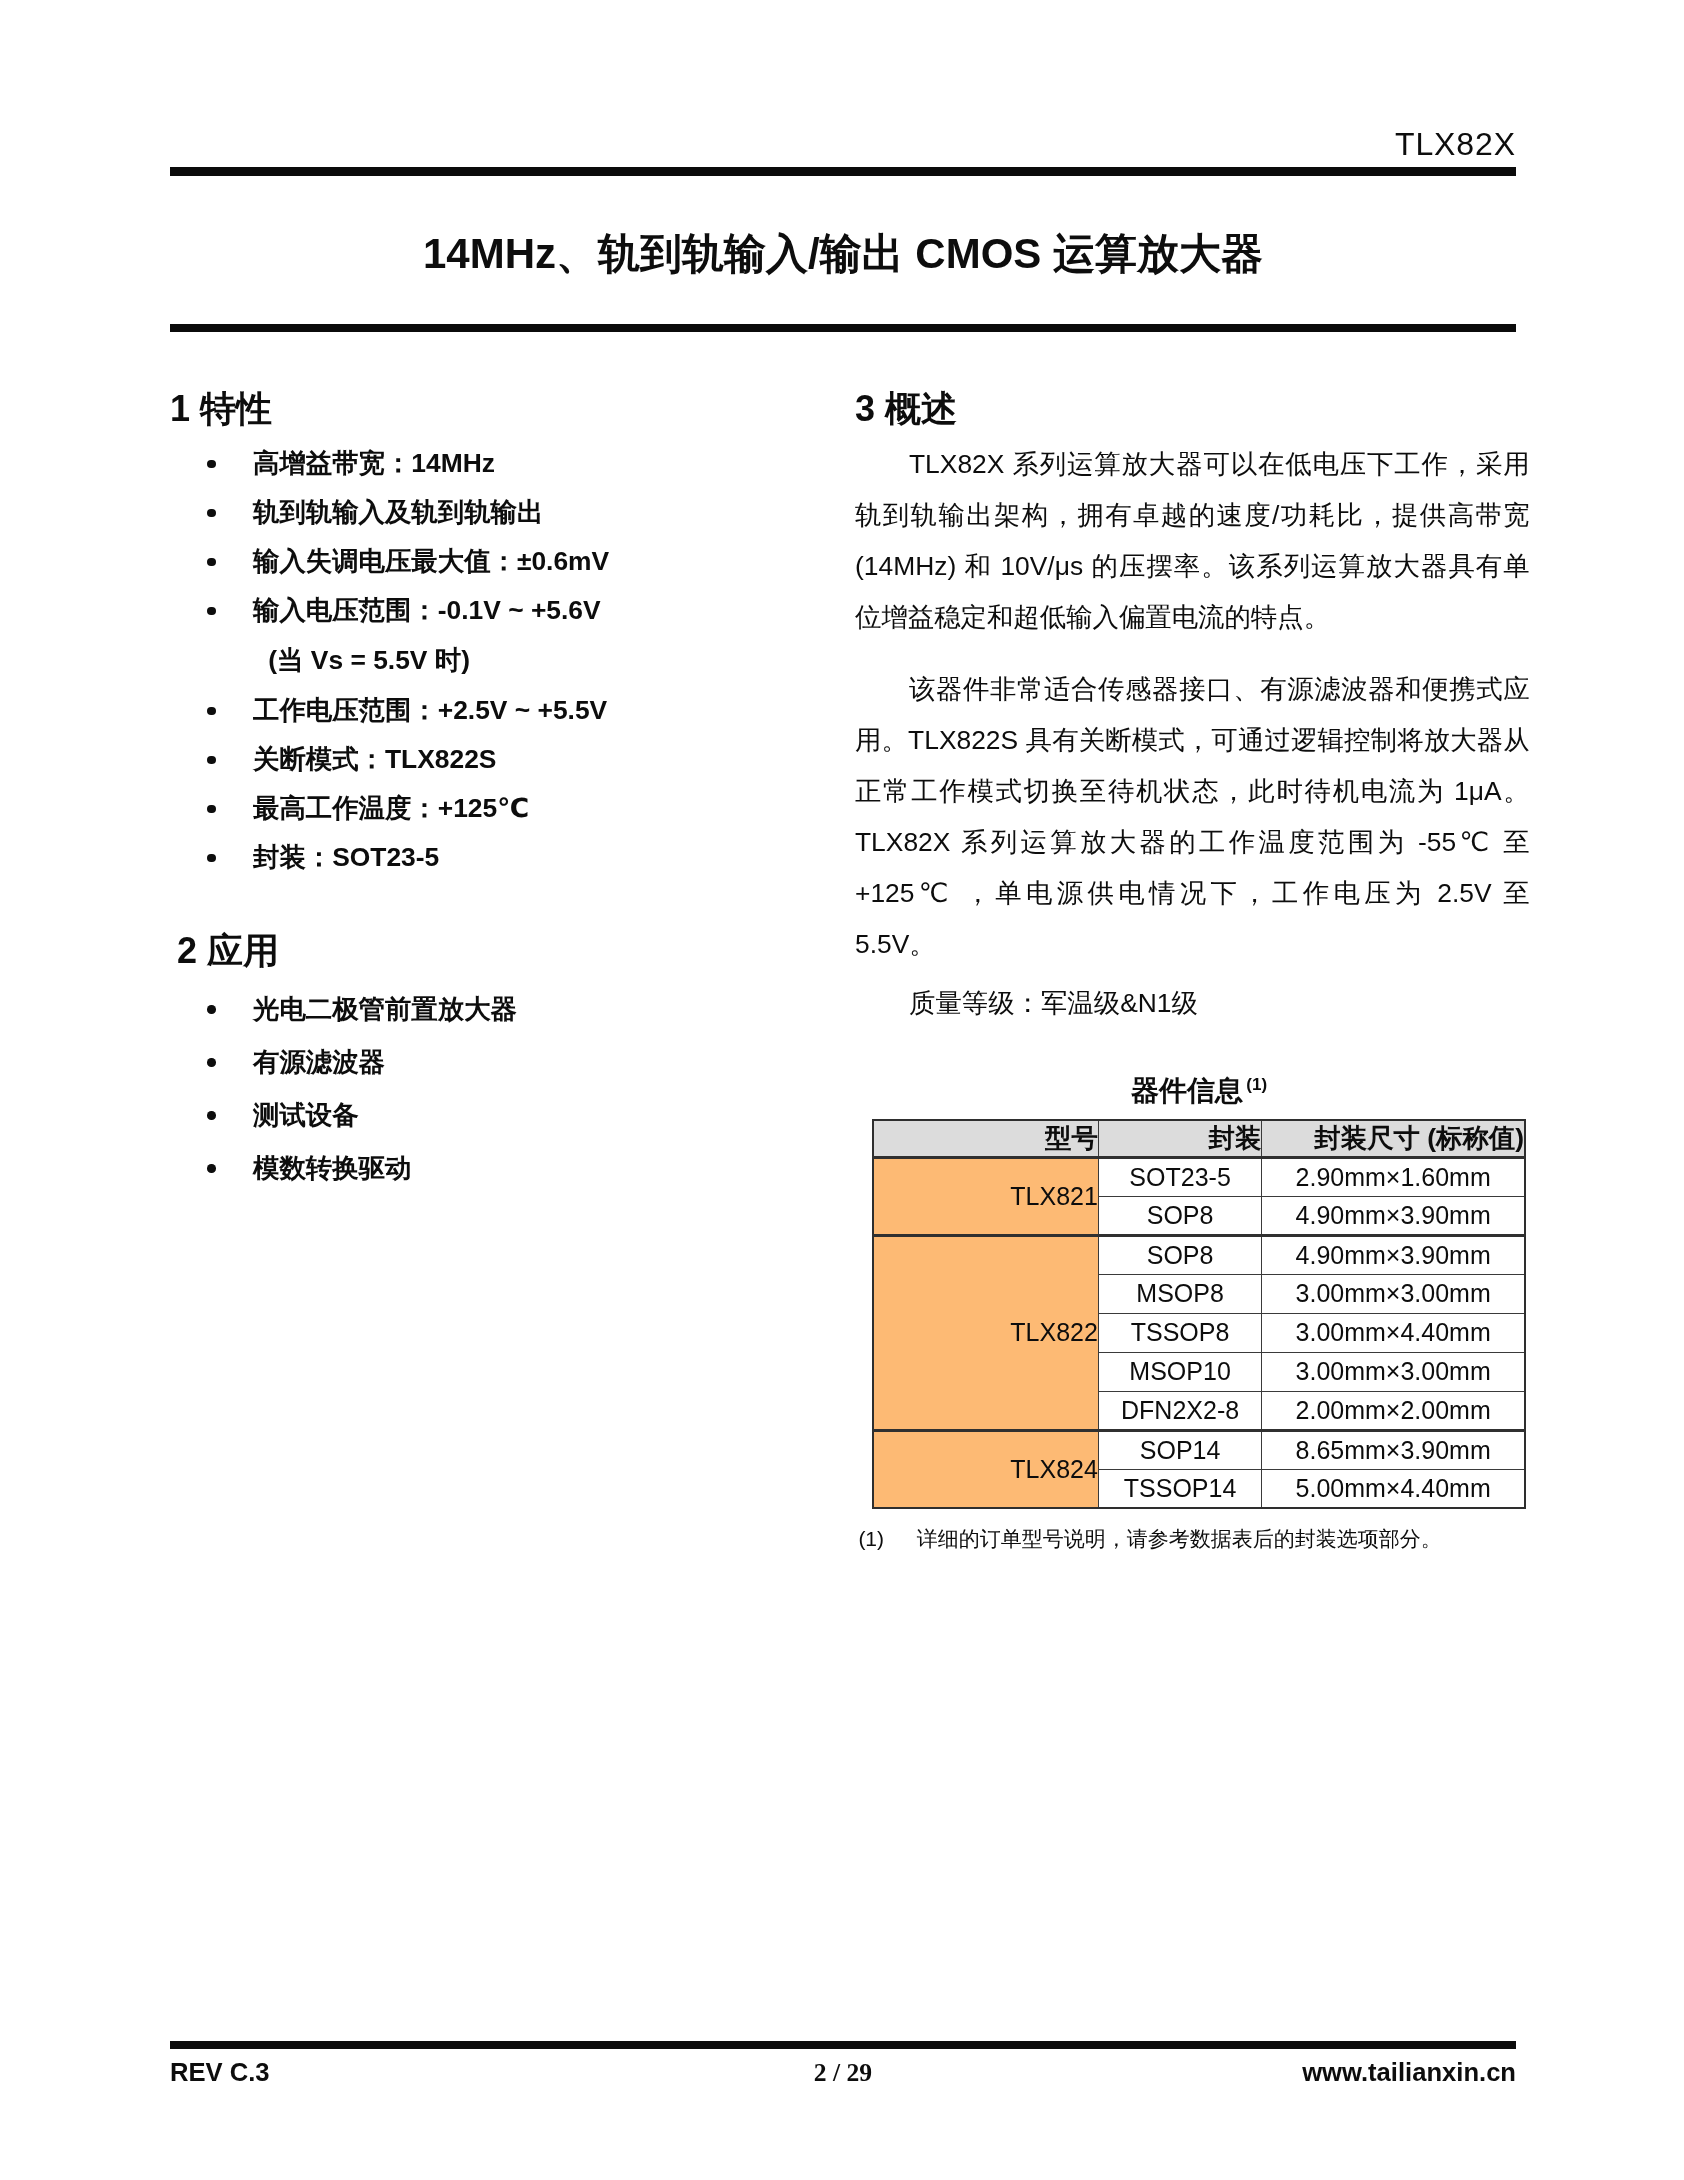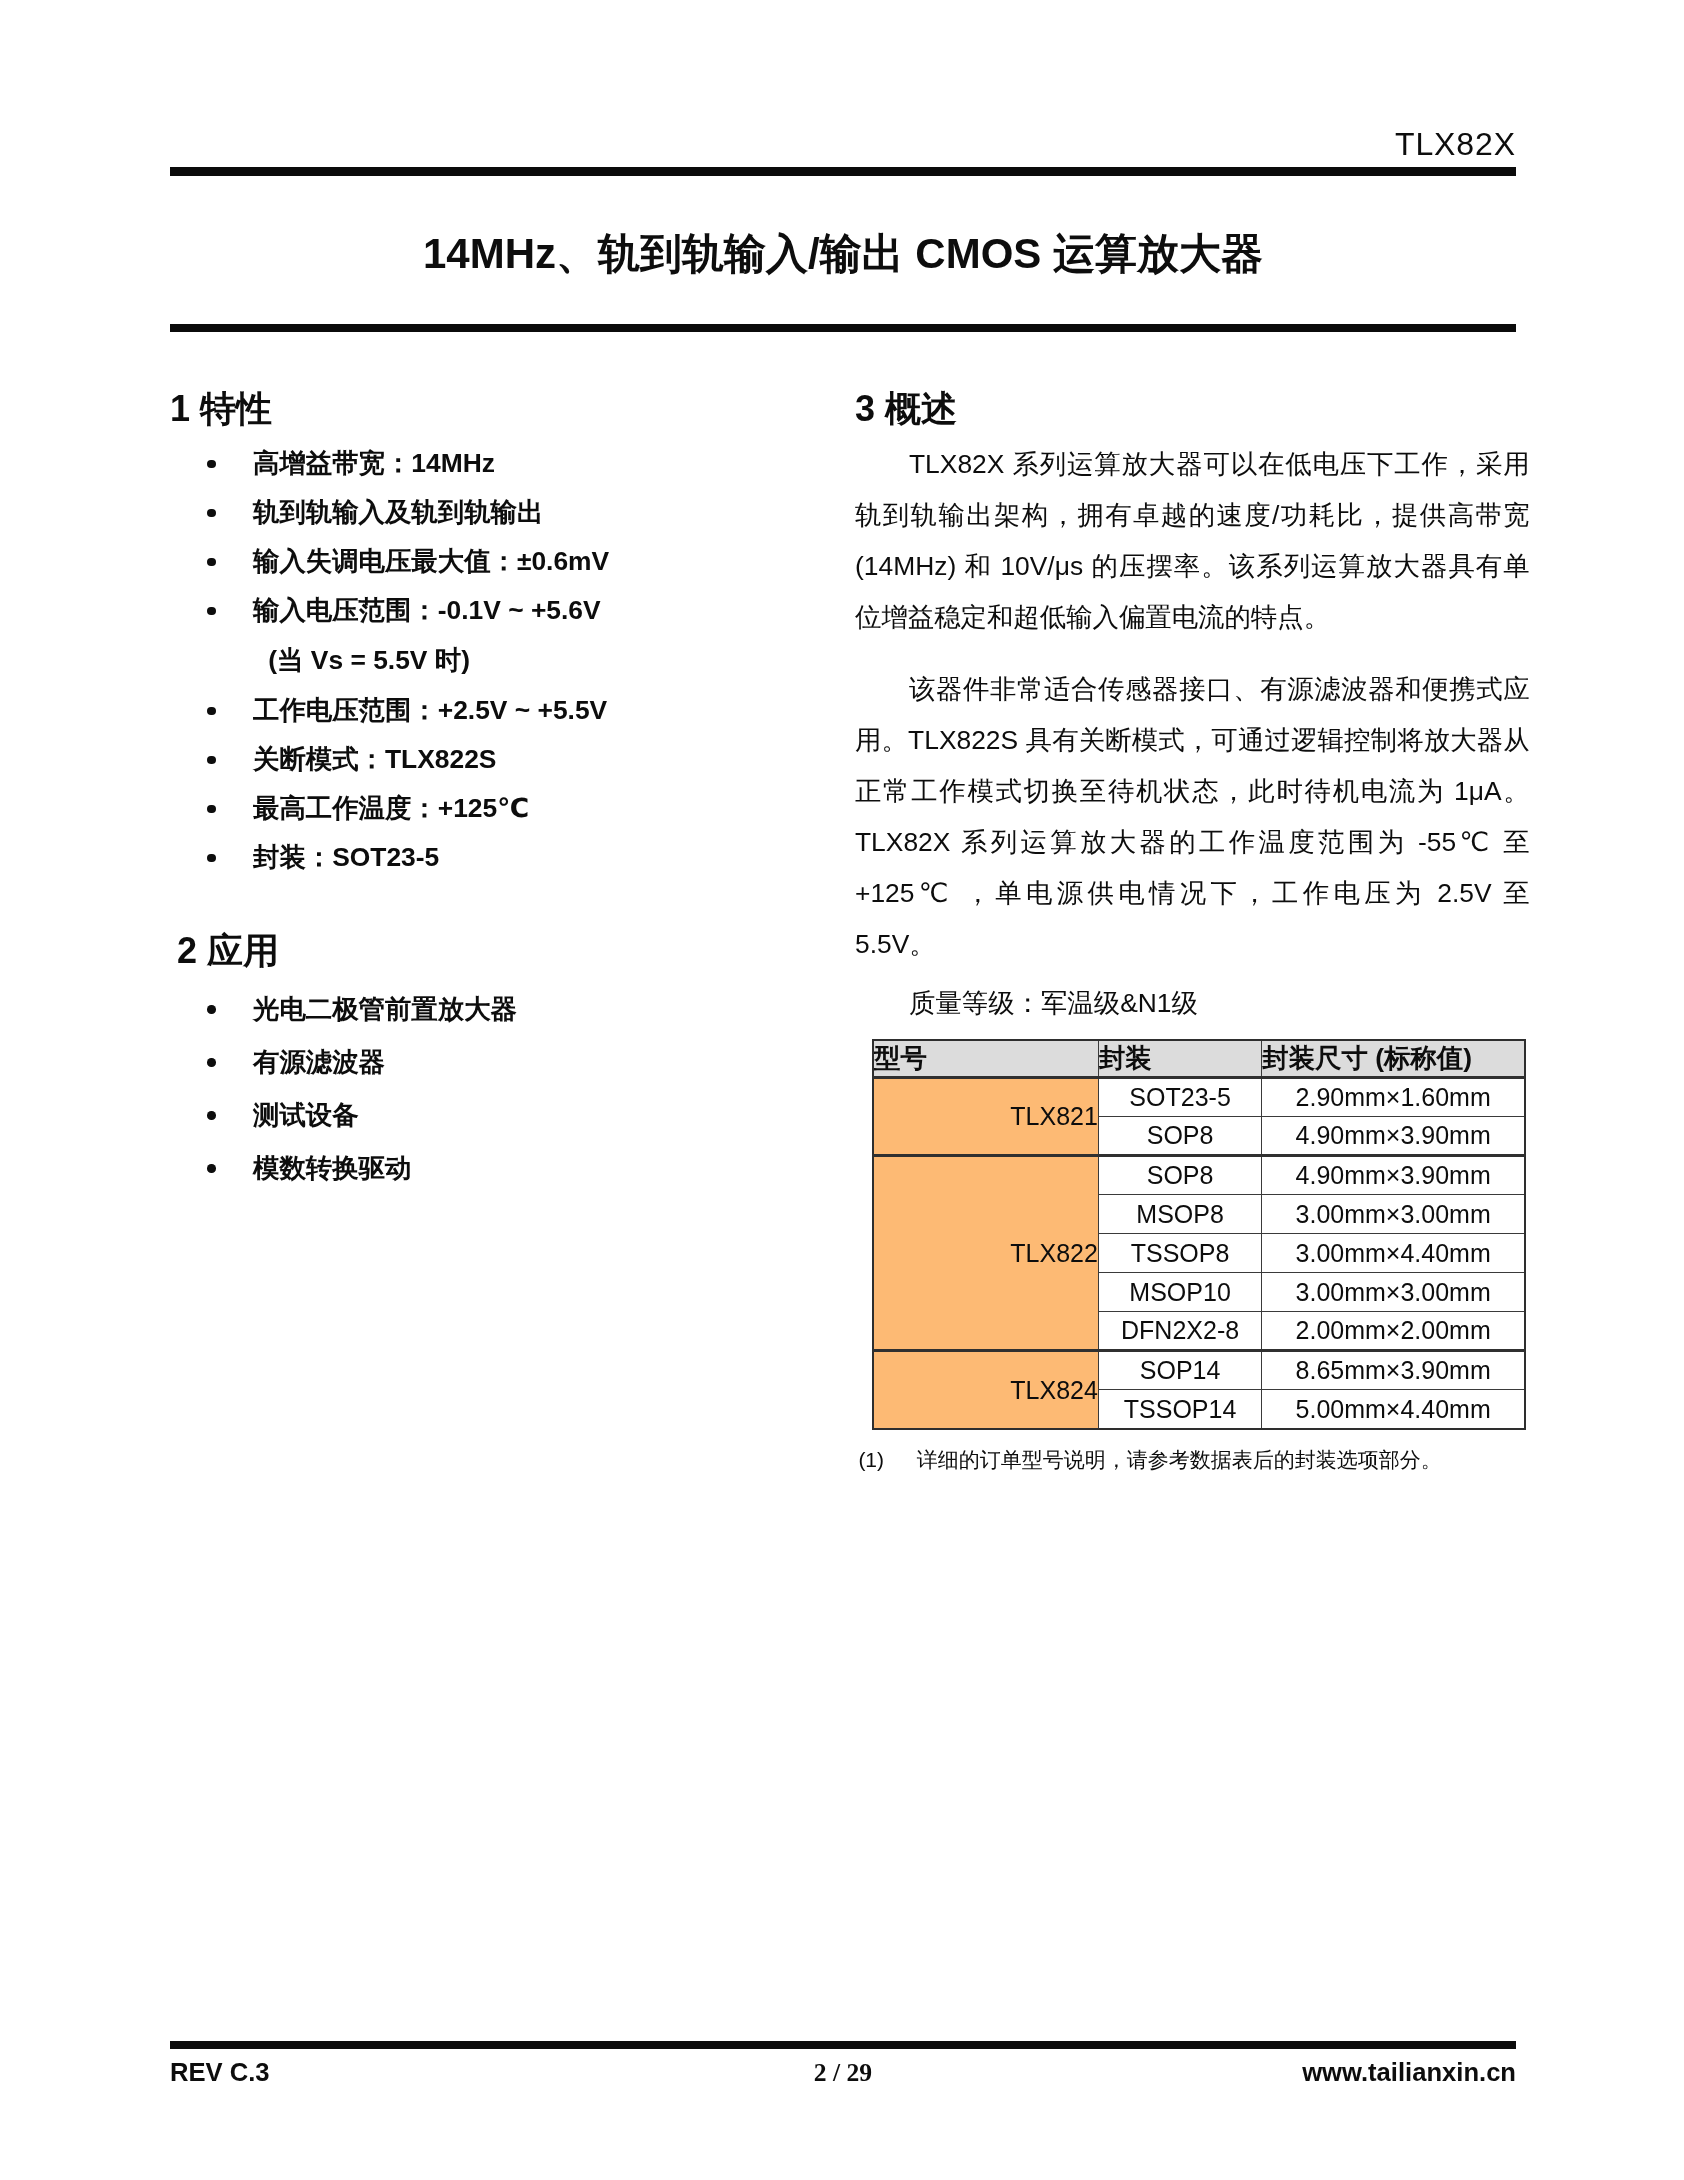--- a/index.html
+++ b/index.html
@@ -57,21 +57,21 @@
     width:654px; margin:10.2px 0 0 17px;
     border-collapse:collapse;
     border:2.6px solid #2e2e2e;
   }
   table.device-table col.c-model { width:227px; }
   table.device-table col.c-pkg   { width:164px; }
   table.device-table col.c-size  { width:264px; }
   table.device-table th {
     background:#dcdcdc;
     font-size:26.4px; font-weight:bold;
-    height:32px; text-align:left;
+    height:32px; text-align:right;
     border:1.7px solid #3a3a3a; border-bottom:3.4px solid #303030;
   }
   table.device-table td {
     font-size:25px; font-weight:normal;
     height:39px; text-align:center;
     border:1.7px solid #3a3a3a;
   }
   table.device-table tr.group-start td { border-top:3.4px solid #303030; }
   table.device-table td.model-cell { background:#fdba74;text-align:right; }
 
@@ -121,20 +121,23 @@
             <li><span class="dot"></span><span>模数转换驱动</span></li>
           </ul>
       </div>
 
       <div class="col-right">
         <div class="section-heading">3 概述</div>
         <div class="overview-para">TLX82X 系列运算放大器可以在低电压下工作，采用轨到轨输出架构，拥有卓越的速度/功耗比，提供高带宽 (14MHz) 和 10V/μs 的压摆率。该系列运算放大器具有单位增益稳定和超低输入偏置电流的特点。</div>
         <div class="overview-para second">该器件非常适合传感器接口、有源滤波器和便携式应用。TLX822S 具有关断模式，可通过逻辑控制将放大器从正常工作模式切换至待机状态，此时待机电流为 1μA。 TLX82X 系列运算放大器的工作温度范围为 -55℃ 至 +125℃ ，单电源供电情况下，工作电压为 2.5V 至 5.5V。</div>
         <div class="quality-line">质量等级：军温级&amp;N1级</div>
 
+        <div class="table-title">
+          <span>器件信息</span><sup>(1)</sup>
+        </div>
 
         <table class="device-table">
           <colgroup>
               <col class="c-model">
               <col class="c-pkg">
               <col class="c-size">
             </colgroup>
           <thead>
             <tr>
               <th>型号</th>

